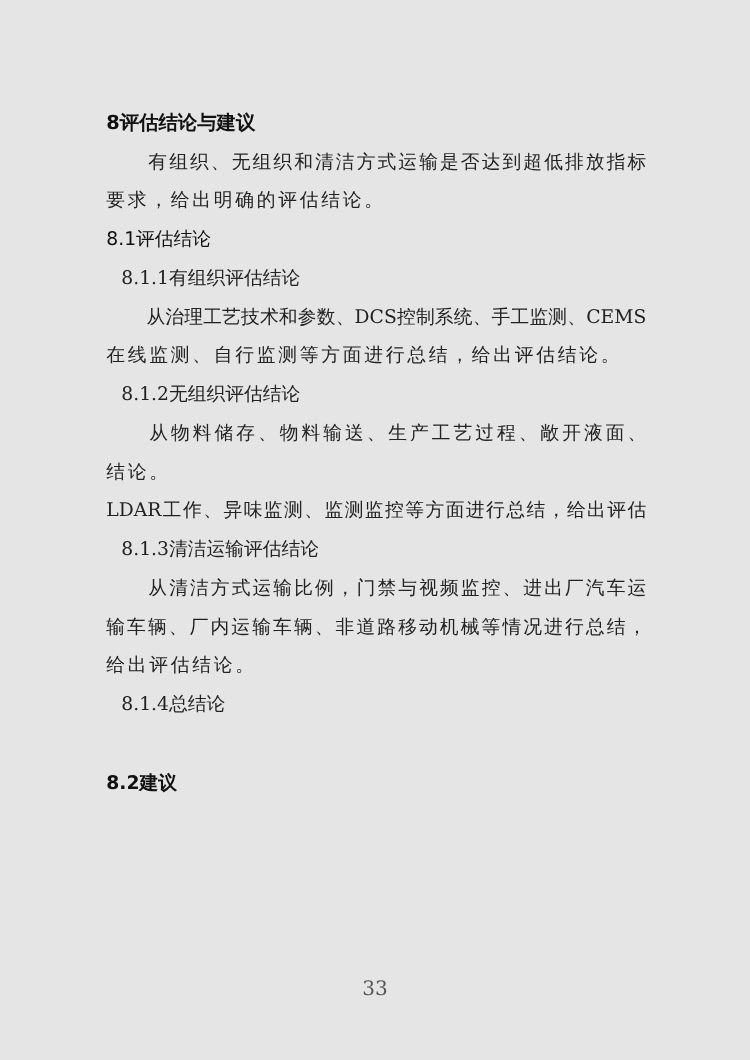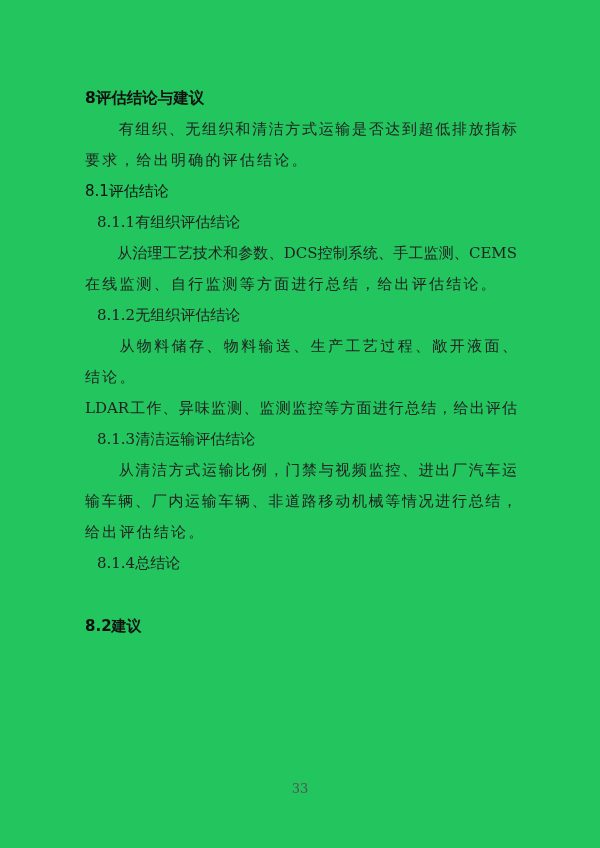--- a/index.html
+++ b/index.html
@@ -12,21 +12,21 @@
       height: 848px;
       position: relative;
       overflow: hidden;
       font-family: "DejaVu Serif", "Liberation Serif", serif;
       color: #1a1a1a;
     }
     .page {
       position: absolute;
       left: 0; top: 0;
       width: 600px; height: 848px;
-      background: #22c55e;
+      background: #e5e5e5;
     }
     .content {
       position: absolute;
       left: 85px;
       top: 83px;
       width: 432px;
     }
     .line {
       height: 31px;
       line-height: 31px;
@@ -66,21 +66,21 @@
       text-align-last: justify;
       letter-spacing: 0;
     }
     .page-number {
       position: absolute;
       left: 0;
       width: 600px;
       top: 781px;
       text-align: center;
       font-family: "DejaVu Serif", "Liberation Serif", serif;
-      font-size: 13px;
+      font-size: 16px;
       color: #555;
     }
   </style>
 </head>
 <body>
 
 <div class="page">
   <div class="content">
 
     <div class="line h1">8评估结论与建议</div>

